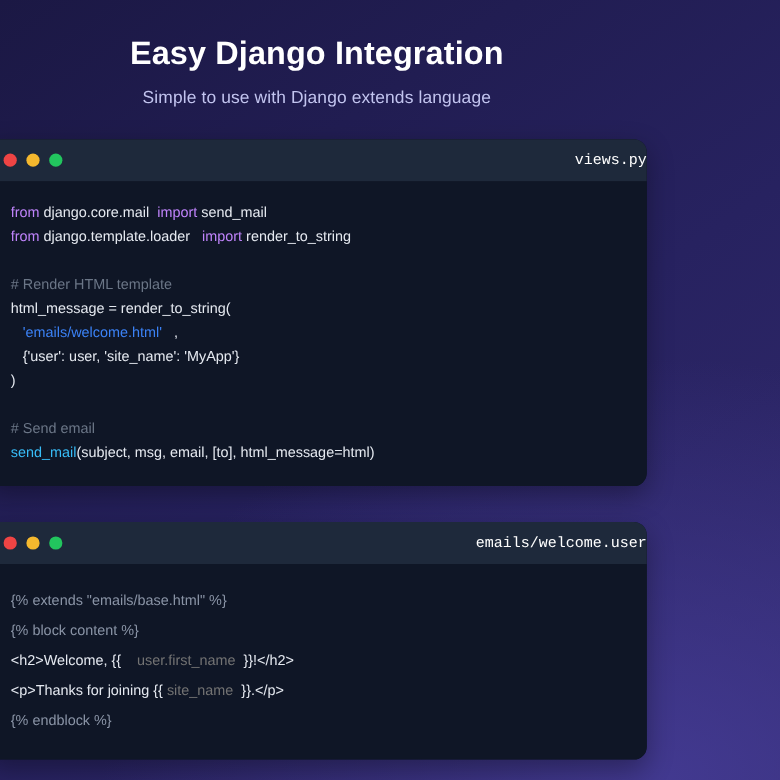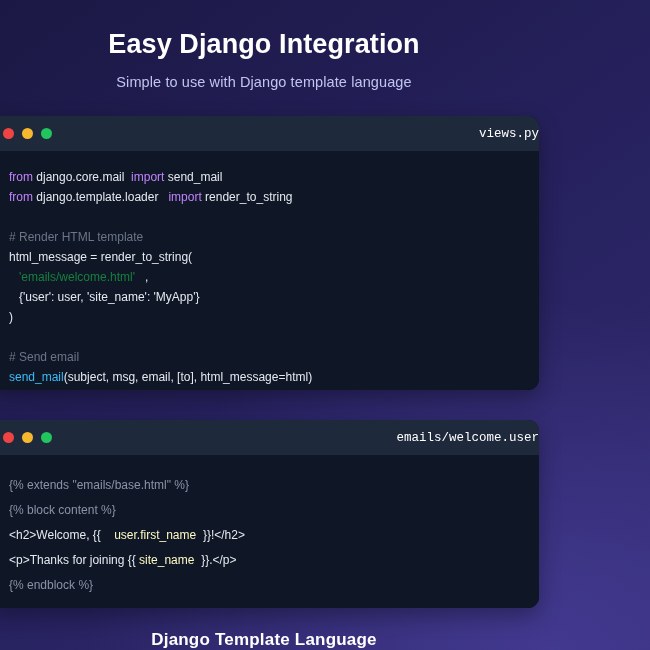--- a/index.html
+++ b/index.html
@@ -95,44 +95,44 @@
 
   .code-body.html-body {
     padding: 18px 20px 20px 20px;
     line-height: 25px;
   }
 
   .line { white-space: pre; }
 
   
   .kw      { color: #c084fc; }
-  .str     { color: #15803d; }
+  .str     { color: #3b82f6; }
   .com     { color: #6b7687; text-align: right; }
   .fn      { color: #38bdf8; }
-  .var     { color: #fef9c3; }
+  .var     { color: #737373; }
   .plain   { color: #e5e9f0; }
   .tmpl    { color: #8a94a6; }
 
   
   .footer-caption {
     margin-top: 22px;
     font-size: 17px;
     font-weight: bold;
     color: #ffffff;
     text-align: center;
     letter-spacing: 0.2px;
   }
 </style>
 </head>
 <body>
 
 <div class="page">
 
   <div class="hero-title">Easy Django Integration</div>
-  <div class="hero-subtitle">Simple to use with Django template language</div>
+  <div class="hero-subtitle">Simple to use with Django extends language</div>
 
   <div class="window first">
     <div class="window-bar">
       <div class="dots">
         <span class="dot red"></span>
         <span class="dot yellow"></span>
         <span class="dot green"></span>
       </div>
       <div class="window-title">views.py</div>
     </div>
@@ -144,15 +144,14 @@
       <div class="dots">
         <span class="dot red"></span>
         <span class="dot yellow"></span>
         <span class="dot green"></span>
       </div>
       <div class="window-title">emails/welcome.user</div>
     </div>
     <div class="code-body html-body"><div class="line"><span class="tmpl">{% extends "emails/base.html" %}</span></div><div class="line"><span class="tmpl">{% block content %}</span></div><div class="line"><span class="plain">&lt;h2&gt;Welcome, {{</span><span class="var">    user.first_name</span><span class="plain">  }}!&lt;/h2&gt;</span></div><div class="line"><span class="plain">&lt;p&gt;Thanks for joining {{ </span><span class="var">site_name</span><span class="plain">  }}.&lt;/p&gt;</span></div><div class="line"><span class="tmpl">{% endblock %}</span></div></div>
   </div>
 
-  <div class="footer-caption">Django Template Language</div>
 
 </div>
 
 </body></html>

